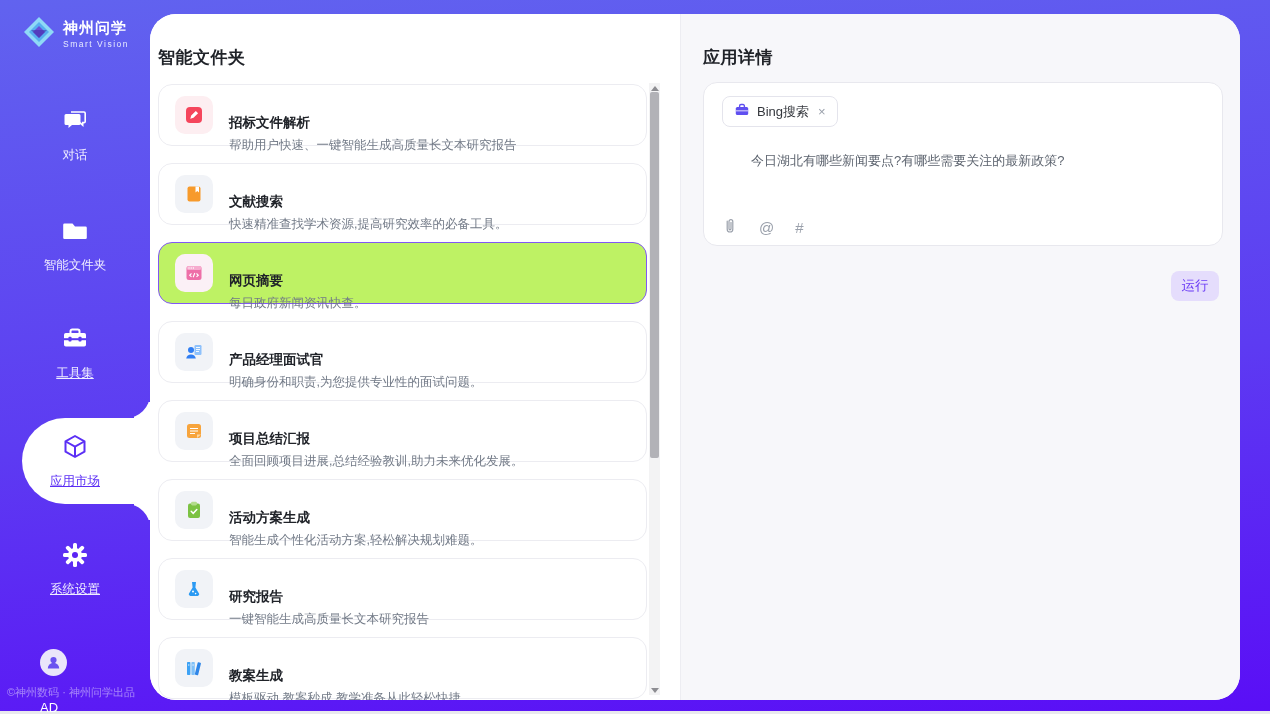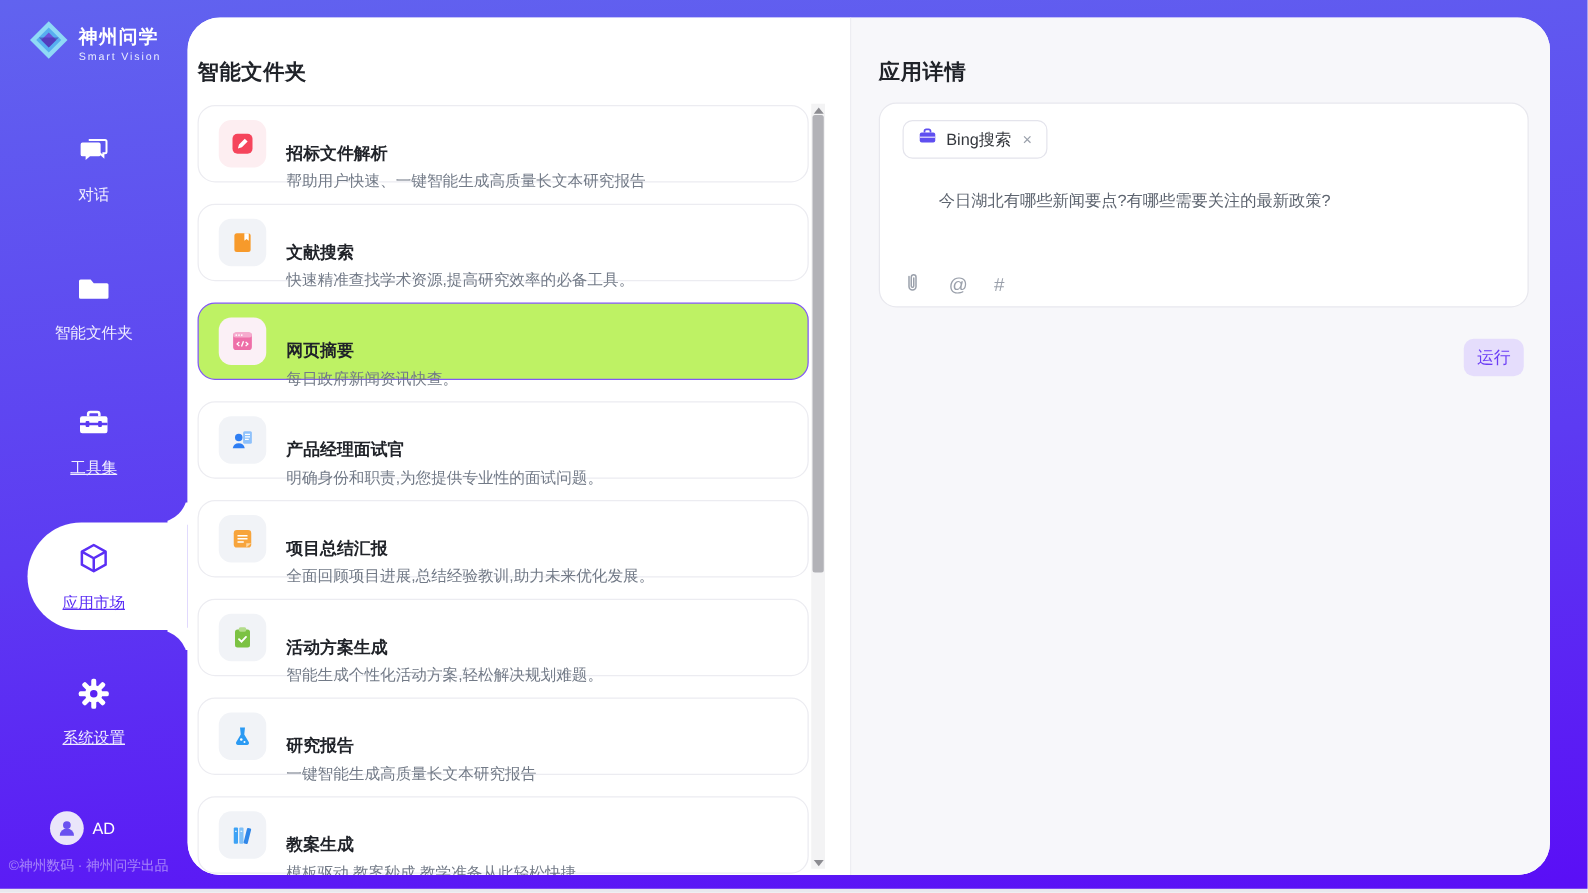--- a/index.html
+++ b/index.html
@@ -70,21 +70,21 @@
   .nav-item { position:absolute; left:0; width:150px; text-align:center; cursor:pointer; }
   .nav-item .nv-label { display:block; font-size:12.5px; color:#f0eeff; margin-top:7px; }
   .nav-item .nv-label.u { text-decoration:underline; }
   .nav-item.active .nv-label { color:#5b2ff5; }
   .active-bubble { position:absolute; left:22px; top:418px; width:128px; height:86px;
     background:#fff; border-radius:43px 0 0 43px; }
   .active-bubble::before { content:""; position:absolute; right:0; top:-24px; width:24px;
     height:24px; border-bottom-right-radius:24px; box-shadow:8px 8px 0 0 #fff; }
   .active-bubble::after { content:""; position:absolute; right:0; bottom:-24px; width:24px;
     height:24px; border-top-right-radius:24px; box-shadow:8px -8px 0 0 #fff; }
-  .user-row { position:absolute; left:40px; top:649px; display:flex; align-items:center; gap:7px; }
+  .user-row { position:absolute; left:40px; top:649px; display:flex; gap:24px;flex-direction:column; }
   .avatar { width:27px; height:27px; border-radius:50%; background:#eae5fa;
     display:flex; align-items:center; justify-content:center; cursor:pointer; }
   .user-label { font-size:13px; color:#fff; }
   .side-footer { position:absolute; left:7px; top:685px; font-size:11px;
     color:rgba(255,255,255,0.45); white-space:nowrap; }
 </style>
 </head>
 <body>
 
 <div class="frame">

